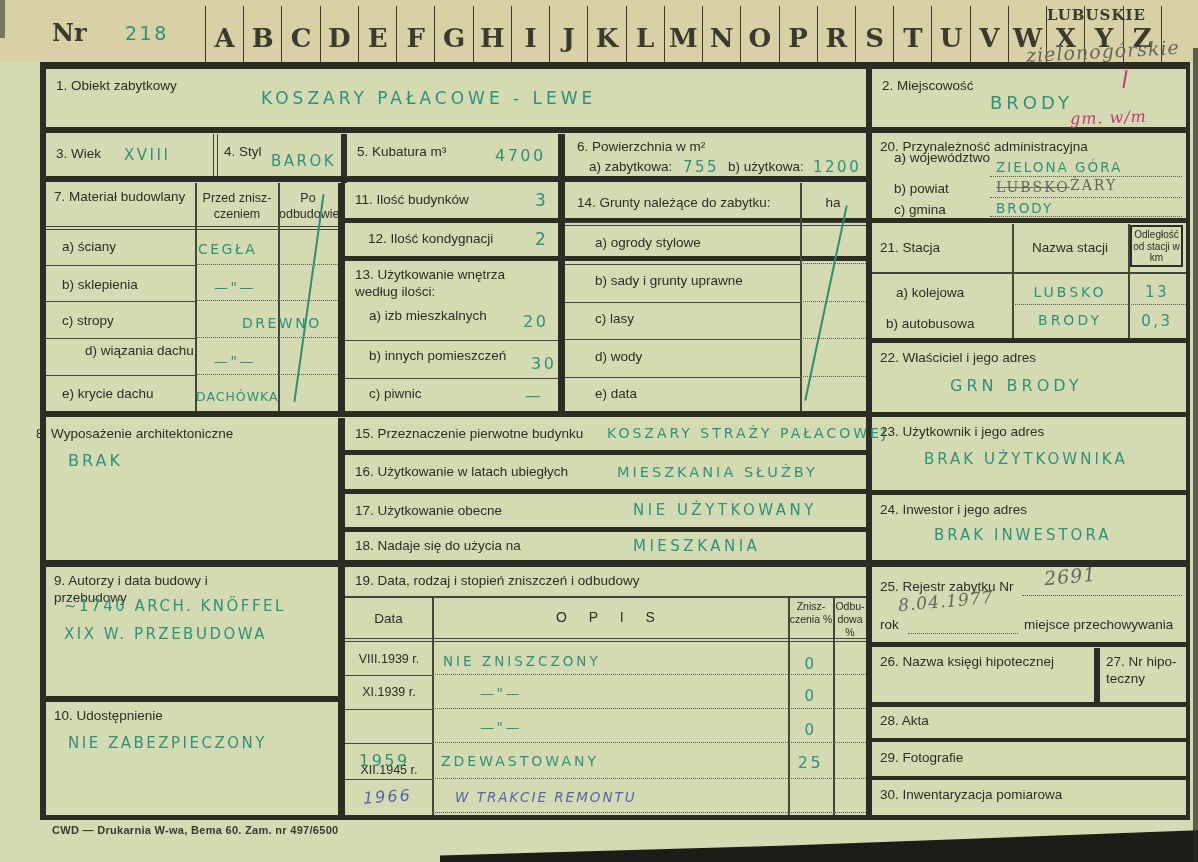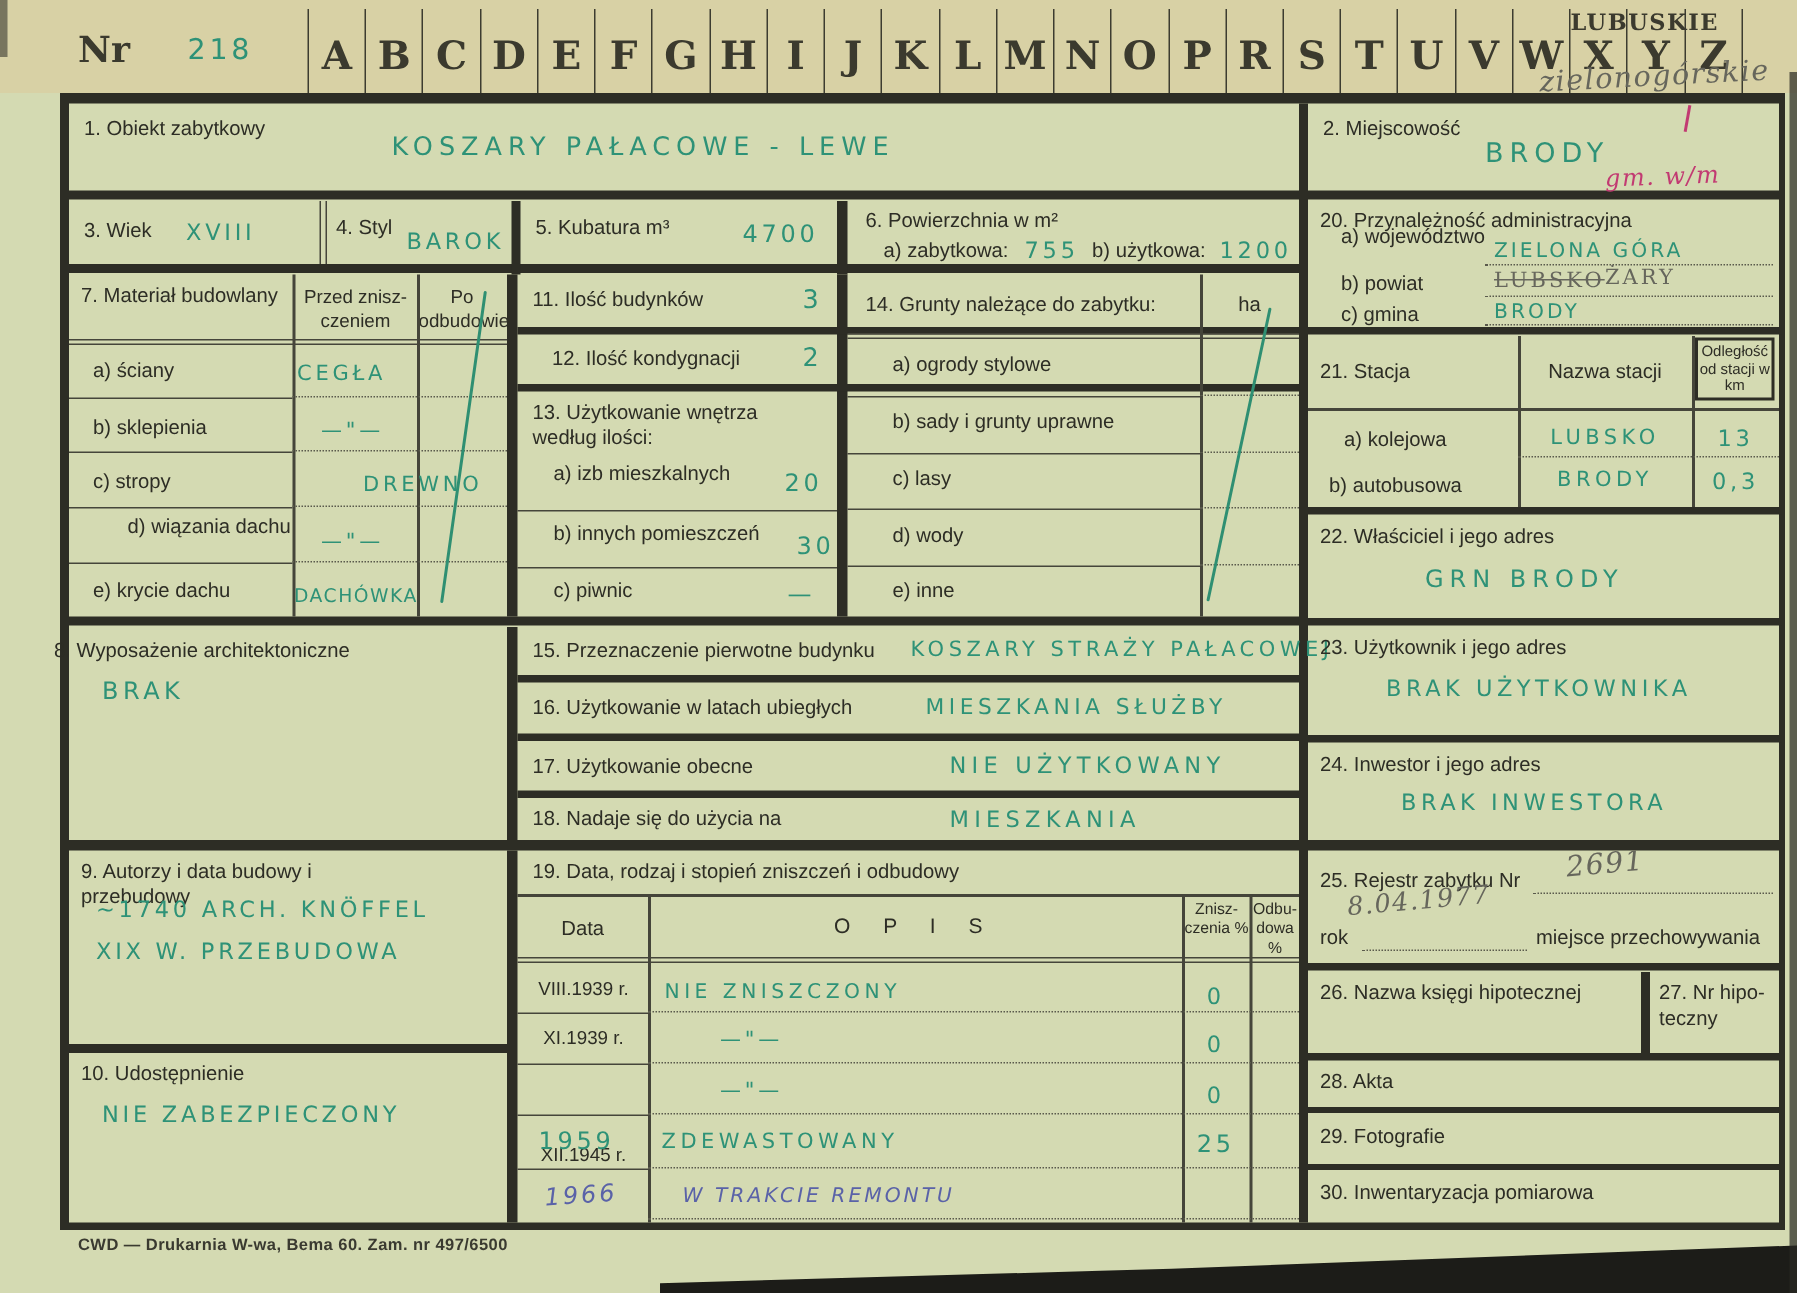--- a/index.html
+++ b/index.html
@@ -183,21 +183,21 @@
     <div class="dot" style="left:235px;top:80px;width:66px;"></div>
     <span class="lbl" style="left:30px;top:90px;">b) sady i grunty uprawne</span>
     <div class="thin" style="left:0;top:119px;width:235px;height:1.4px;"></div>
     <div class="dot" style="left:235px;top:118px;width:66px;"></div>
     <span class="lbl" style="left:30px;top:128px;">c) lasy</span>
     <div class="thin" style="left:0;top:156px;width:235px;height:1.4px;"></div>
     <div class="dot" style="left:235px;top:155px;width:66px;"></div>
     <span class="lbl" style="left:30px;top:166px;">d) wody</span>
     <div class="thin" style="left:0;top:194px;width:235px;height:1.4px;"></div>
     <div class="dot" style="left:235px;top:193px;width:66px;"></div>
-    <span class="lbl" style="left:30px;top:203px;">e) inne</span>
+    <span class="lbl" style="left:30px;top:203px;">e) data</span>
     <div class="slash" style="left:260px;top:20px;height:200px;transform:rotate(12deg);"></div>
   </div>
 
   <div class="sec" style="left:28px;top:418px;width:247px;height:142px;">
     <span class="lbl" style="left:8px;top:8px;">8. Wyposażenie architektoniczne</span>
     <span class="hw" style="left:40px;top:33px;font-size:16px;letter-spacing:3px;">BRAK</span>
   </div>
 
   <div class="sec" style="left:345px;top:418px;width:521px;height:32px;">
     <span class="lbl" style="left:10px;top:8px;">15. Przeznaczenie pierwotne budynku</span>

